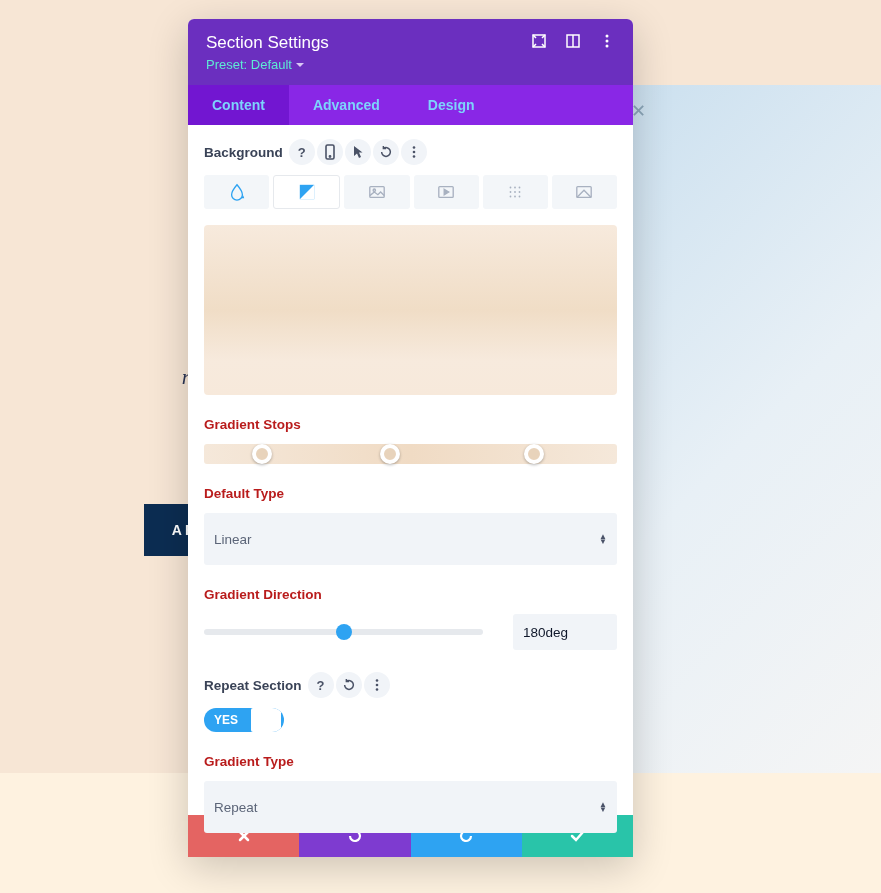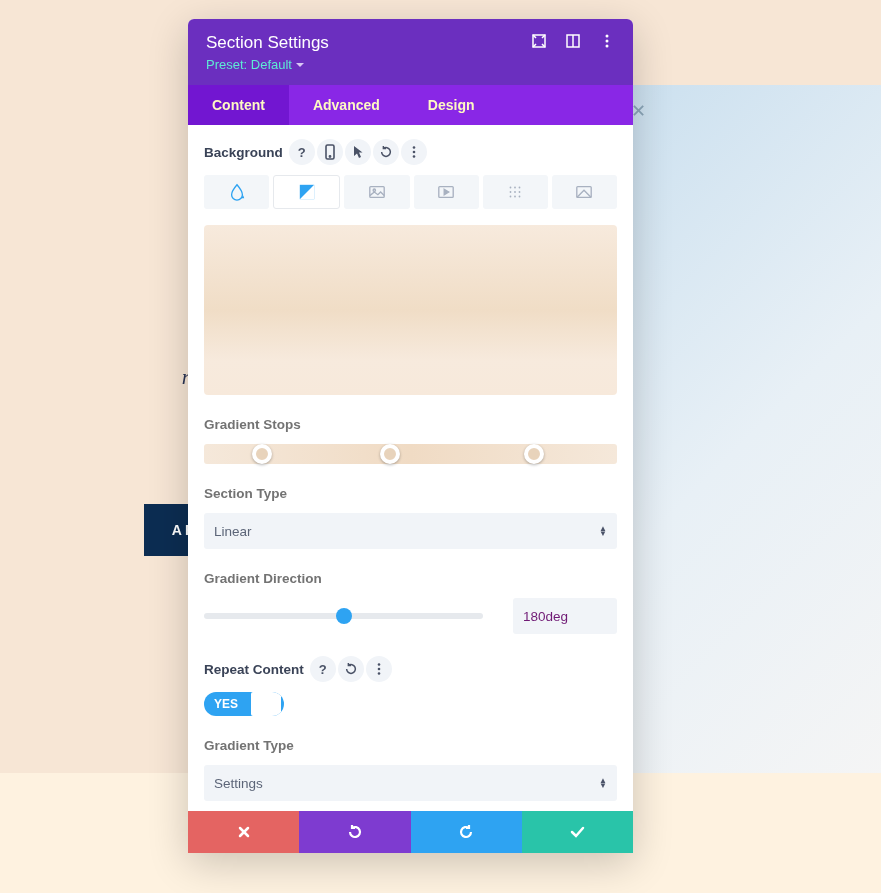--- a/index.html
+++ b/index.html
@@ -121,21 +121,21 @@
   display: flex;
   align-items: center;
   justify-content: center;
 }
 .tabs {
   background: #8927e6;
   display: flex;
 }
 .tab {
   padding: 12px 24px;
-  color: #fef9c3;
+  color: #7dd3fc;
   font-size: 14px;
   font-weight: 600;
   cursor: pointer;
 }
 .tab.active {
   background: #7216d1;
 }
 .body {
   padding: 14px 16px 10px;
   background: #fff;
@@ -191,21 +191,21 @@
 .gradient-preview {
   margin-top: 16px;
   height: 170px;
   border-radius: 4px;
   background: linear-gradient(180deg, #f7eadd 0%, #f0ddc6 50%, #f7eadd 80%, #f7e9db 100%);
 }
 .field { margin-top: 22px; }
 .field-label {
   font-size: 13.5px;
   font-weight: 600;
-  color: #737373;
+  color: #b91c1c;
   margin-bottom: 12px;
 }
 .stops-track {
   position: relative;
   height: 20px;
   border-radius: 3px;
   background: linear-gradient(90deg, #f5e8da, #f0dbc4, #f5e8da);
 }
 .stop-handle {
   position: absolute;
@@ -214,21 +214,21 @@
   height: 20px;
   border-radius: 50%;
   background: #e8d3bb;
   border: 4px solid #fff;
   box-shadow: 0 1px 3px rgba(0,0,0,0.3);
   transform: translate(-50%, -50%);
   cursor: pointer;
 }
 .select {
   width: 100%;
-  height: 36px;
+  height: 52px;
   background: #f1f4f8;
   border-radius: 3px;
   padding: 0 10px;
   display: flex;
   align-items: center;
   justify-content: space-between;
   font-size: 13.5px;
   color: #5c6578;
   cursor: pointer;
 }
@@ -263,21 +263,21 @@
 }
 .slider-value {
   width: 104px;
   height: 36px;
   background: #f1f4f8;
   border-radius: 3px;
   padding: 0 10px;
   display: flex;
   align-items: center;
   font-size: 13.5px;
-  color: #701a75;
+  color: #0f172a;
 }
 .toggle {
   display: inline-flex;
   align-items: center;
   height: 24px;
   background: #2ea3f2;
   border-radius: 15px;
   overflow: hidden;
   cursor: pointer;
   margin-top: 10px;
@@ -453,42 +453,42 @@
     <div class="field">
       <div class="field-label">Gradient Stops</div>
       <div class="stops-track">
         <div class="stop-handle" style="left:14%"></div>
         <div class="stop-handle" style="left:45%"></div>
         <div class="stop-handle" style="left:80%"></div>
       </div>
     </div>
 
     <div class="field">
-      <div class="field-label">Section Type</div>
+      <div class="field-label">Default Type</div>
       <div class="select">
         <span>Linear</span>
         <span class="select-arrows">▲<br>▼</span>
       </div>
     </div>
 
     <div class="field">
       <div class="field-label">Gradient Direction</div>
       <div class="slider-row">
         <div class="slider">
           <div class="slider-handle" style="left:50%"></div>
         </div>
         <div class="slider-value">
           <span>180deg</span>
         </div>
       </div>
     </div>
 
     <div class="field">
       <div class="section-label">
-        <span>Repeat Content</span>
+        <span>Repeat Section</span>
         <span class="label-tools">
           <span class="pill">?</span>
           <span class="pill">
             <svg width="14" height="14" viewBox="0 0 16 16" fill="none" stroke="currentColor" stroke-width="1.7">
                 <path d="M3 8 a5 5 0 1 0 2 -4"></path>
                 <path d="M5 1 L5 4 L8 4" fill="none"></path>
               </svg>
           </span>
           <span class="pill">
             <svg width="12" height="14" viewBox="0 0 12 14" fill="currentColor">
@@ -501,21 +501,21 @@
       </div>
       <div class="toggle">
         <span class="toggle-label">YES</span>
         <span class="toggle-knob"></span>
       </div>
     </div>
 
     <div class="field">
       <div class="field-label">Gradient Type</div>
       <div class="select">
-        <span>Settings</span>
+        <span>Repeat</span>
         <span class="select-arrows">▲<br>▼</span>
       </div>
     </div>
 
   </div>
 
   <div class="footer">
     <div class="footer-btn cancel">
       <svg width="14" height="14" viewBox="0 0 14 14" stroke="#fff" stroke-width="2.5" stroke-linecap="round">
           <line x1="3" y1="3" x2="11" y2="11"></line>

